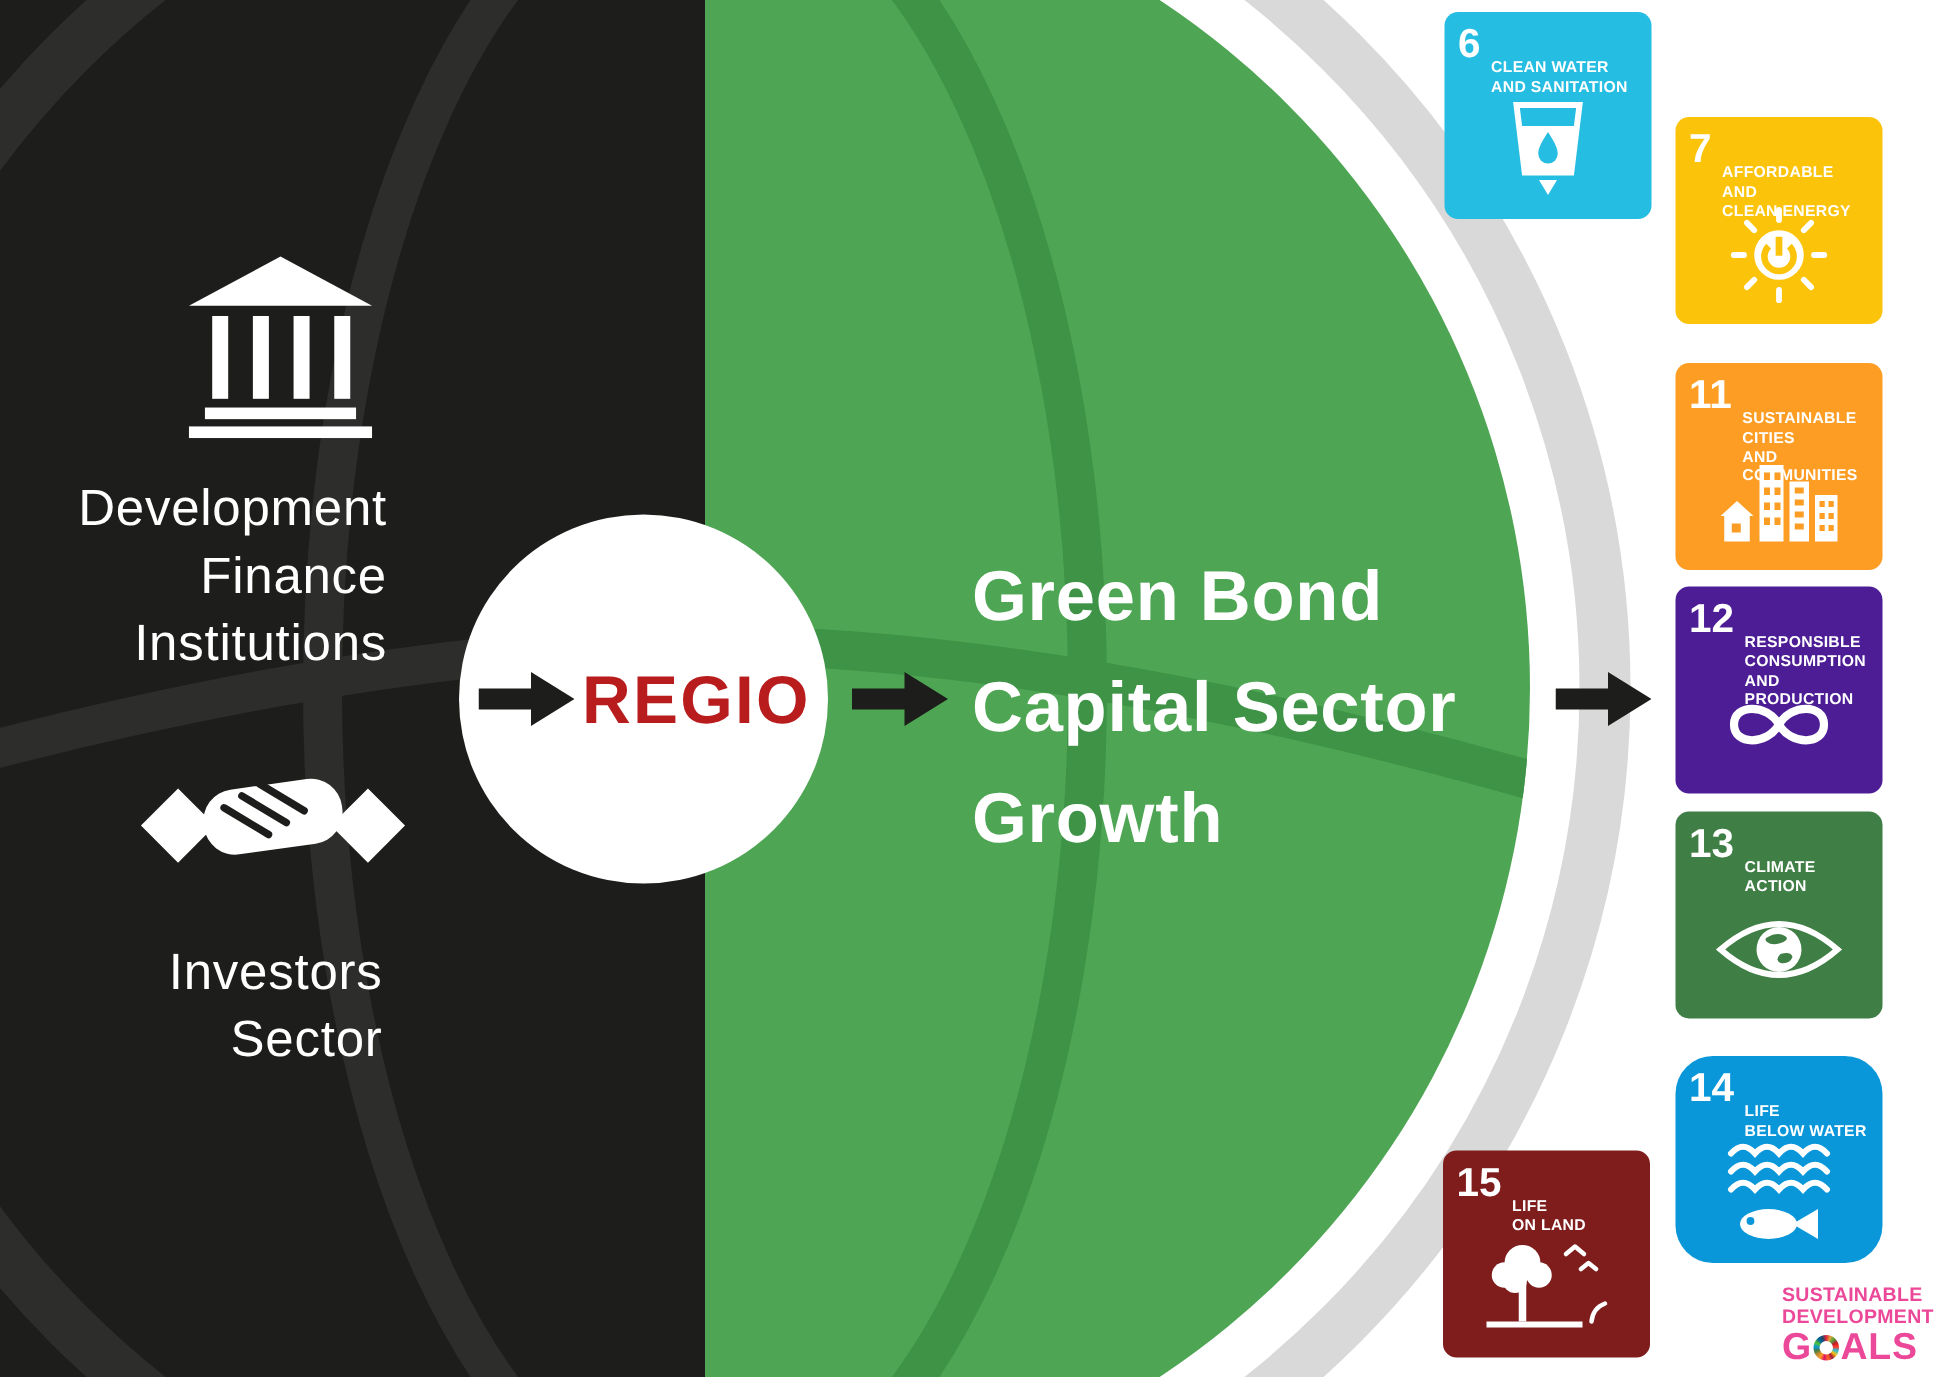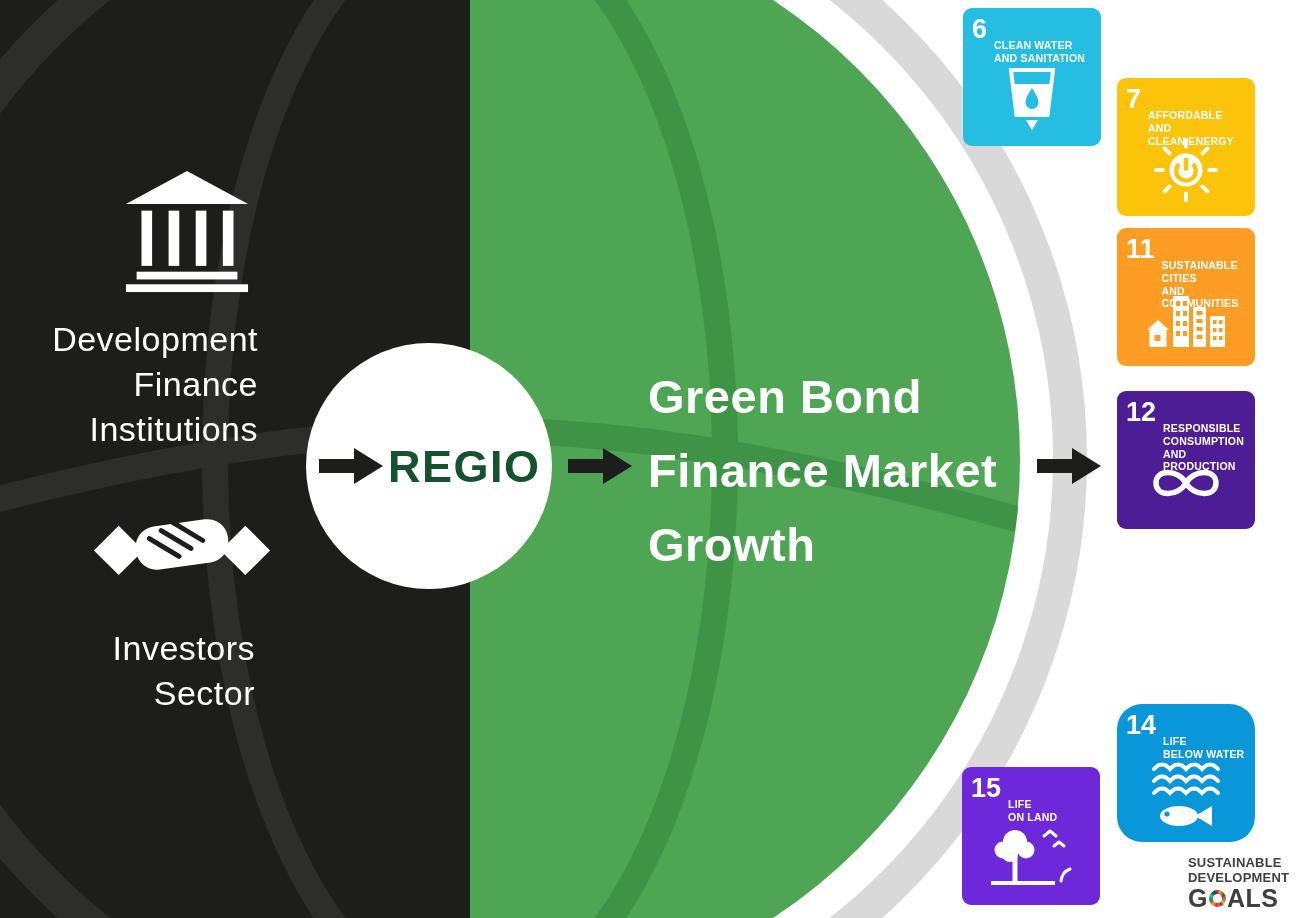--- a/index.html
+++ b/index.html
@@ -10,34 +10,34 @@
   .bank{left:124px;top:169px;}
   .handshake{left:92px;top:479px;}
   .side-label{position:absolute;color:#fff;font-size:34px;line-height:45px;font-weight:300;
               text-align:right;letter-spacing:.5px;}
   .dfi{left:28px;top:317px;width:230px;}
   .psi{left:28px;top:626px;width:227px;}
   .arrow{position:absolute;width:64px;height:40px;}
   .arrow1{left:319px;top:446px;}
   .arrow2{left:568px;top:446px;}
   .arrow3{left:1037px;top:446px;}
-  .regio{position:absolute;left:388px;top:441px;font-size:45px;font-weight:700;color:#14532d;
+  .regio{position:absolute;left:388px;top:441px;font-size:45px;font-weight:700;color:#b91c1c;
          letter-spacing:1.5px;}
   .headline{position:absolute;left:648px;top:360px;color:#fff;font-size:47px;font-weight:700;
             line-height:74px;letter-spacing:.5px;}
   .sdg-tile{position:absolute;width:138px;height:138px;border-radius:9px;color:#fff;}
   .sdg-head{display:flex;gap:7px;padding:9px 8px 0 9px;align-items:flex-start;}
   .sdg-num{font-size:27px;font-weight:700;line-height:.95;}
   .sdg-title{font-size:10.5px;font-weight:700;line-height:1.22;letter-spacing:.2px;
              white-space:pre-line;padding-top:2px;margin-top:20px;}
   .sdg-icon{position:absolute;left:0;right:0;top:52px;bottom:6px;display:flex;
             align-items:center;justify-content:center;}
   .tile-p6{left:963px;top:8px;}
   .tile-p7{left:1117px;top:78px;}
-  .tile-p11{left:1117px;top:228px;}
+  .tile-p11{left:1117px;top:242px;}
   .tile-p12{left:1117px;top:391px;}
   .tile-p13{left:1117px;top:541px;}
   .tile-p14{left:1117px;top:704px;border-radius:25px;}
   .tile-p15{left:962px;top:767px;}
   .sdg-logo{position:absolute;left:1188px;top:856px;font-weight:700;}
   .sdg-logo-line{font-size:13px;line-height:1.12;letter-spacing:.2px;}
   .sdg-goals{font-size:25px;line-height:1.1;letter-spacing:.5px;display:flex;align-items:center;}
   .goals-o{display:inline-block;width:17px;height:17px;border-radius:50%;position:relative;margin:0 1px;
     background:conic-gradient(#E5243B,#DDA63A,#4C9F38,#C5192D,#FF3A21,#26BDE2,#FCC30B,#A21942,
                #FD6925,#DD1367,#FD9D24,#BF8B2E,#3F7E44,#0A97D9,#56C02B,#00689D,#19486A,#E5243B);}
@@ -119,21 +119,21 @@
   </svg>
 
   <div class="regio">REGIO</div>
 
   <svg class="arrow arrow2" viewBox="0 0 64 40">
     <polygon points="0,13 35,13 35,2 64,20 35,38 35,27 0,27" style="fill: rgb(29, 29, 27);"></polygon>
   </svg>
 
   <div class="headline">
     <div>Green Bond</div>
-    <div>Finance Market</div>
+    <div>Capital Sector</div>
     <div>Growth</div>
   </div>
 
   <svg class="arrow arrow3" viewBox="0 0 64 40">
     <polygon points="0,13 35,13 35,2 64,20 35,38 35,27 0,27" style="fill: rgb(29, 29, 27);"></polygon>
   </svg>
 
   <div class="sdg-tile tile-p6" style="background-color: rgb(38, 189, 226);">
     <div class="sdg-head">
       <div class="sdg-num">6</div>
@@ -220,20 +220,37 @@
 CONSUMPTION
 AND PRODUCTION</div>
     </div>
     <div class="sdg-icon">
       <svg width="78" height="48" viewBox="0 0 78 48" style="color: rgb(191, 139, 46);">
         <path d="M9,24 C9,10 31,10 39,24 C47,38 69,38 69,24 C69,10 47,10 39,24 C31,38 9,38 9,24 Z" fill="none" stroke="#fff" stroke-width="5.5"></path>
       </svg>
     </div>
   </div>
 
+  <div class="sdg-tile tile-p13" style="background-color: rgb(63, 126, 68);">
+    <div class="sdg-head">
+      <div class="sdg-num">13</div>
+      <div class="sdg-title">CLIMATE
+ACTION</div>
+    </div>
+    <div class="sdg-icon">
+      <svg width="86" height="50" viewBox="0 0 86 50" style="color: rgb(63, 126, 68);">
+        <path d="M4 25 Q43 -9 82 25 Q43 59 4 25 Z" fill="none" stroke="#fff" stroke-width="4"></path>
+        <circle cx="43" cy="25" r="15" fill="#fff"></circle>
+        <g fill="currentColor">
+          <path d="M35 17 q7 -4 12 -1 q3 2 -1 4 q-7 3 -11 0 q-2 -2 0 -3 Z"></path>
+          <path d="M44 28 q7 -2 8 2 q-2 5 -8 4 q-4 -2 0 -6 Z"></path>
+        </g>
+      </svg>
+    </div>
+  </div>
 
   <div class="sdg-tile tile-p14" style="background-color: rgb(10, 151, 217);">
     <div class="sdg-head">
       <div class="sdg-num">14</div>
       <div class="sdg-title">LIFE
 BELOW WATER</div>
     </div>
     <div class="sdg-icon">
       <svg width="78" height="72" viewBox="0 0 78 72" style="color: rgb(10, 151, 217);">
         <g stroke="#fff" stroke-width="4" fill="none" stroke-linecap="round">
@@ -241,21 +258,21 @@
           <path d="M7 21 q8 -9 16 0 q8 -9 16 0 q8 -9 16 0 q8 -9 16 0"></path>
           <path d="M7 33 q8 -9 16 0 q8 -9 16 0 q8 -9 16 0 q8 -9 16 0"></path>
         </g>
         <ellipse cx="32" cy="56" rx="19" ry="10" fill="#fff"></ellipse>
         <polygon points="48,56 65,46 65,66" fill="#fff"></polygon>
         <circle cx="20" cy="54" r="2.6" fill="currentColor"></circle>
       </svg>
     </div>
   </div>
 
-  <div class="sdg-tile tile-p15" style="background-color: #6d28d9;">
+  <div class="sdg-tile tile-p15" style="background-color: #7f1d1d;">
     <div class="sdg-head">
       <div class="sdg-num">15</div>
       <div class="sdg-title">LIFE
 ON LAND</div>
     </div>
     <div class="sdg-icon">
       <svg width="86" height="68" viewBox="0 0 86 68" style="color: rgb(86, 192, 43);">
         <g fill="#fff">
           <circle cx="27" cy="17" r="12"></circle>
           <circle cx="15" cy="25" r="8.5"></circle>
@@ -266,21 +283,21 @@
         </g>
         <g stroke="#fff" stroke-width="3" fill="none" stroke-linecap="round" stroke-linejoin="round">
           <path d="M56 11 l6 -5 l6 5"></path>
           <path d="M66 21 l5 -4 l5 4"></path>
           <path d="M73 56 q1 -9 9 -12"></path>
         </g>
       </svg>
     </div>
   </div>
 
-  <div class="sdg-logo" style="color: #404040;">
+  <div class="sdg-logo" style="color: #ec4899;">
     <div class="sdg-logo-line">SUSTAINABLE</div>
     <div class="sdg-logo-line">DEVELOPMENT</div>
     <div class="sdg-goals">
       <span>G</span>
       <span class="goals-o"></span>
       <span>ALS</span>
     </div>
   </div>
 
 </div>

